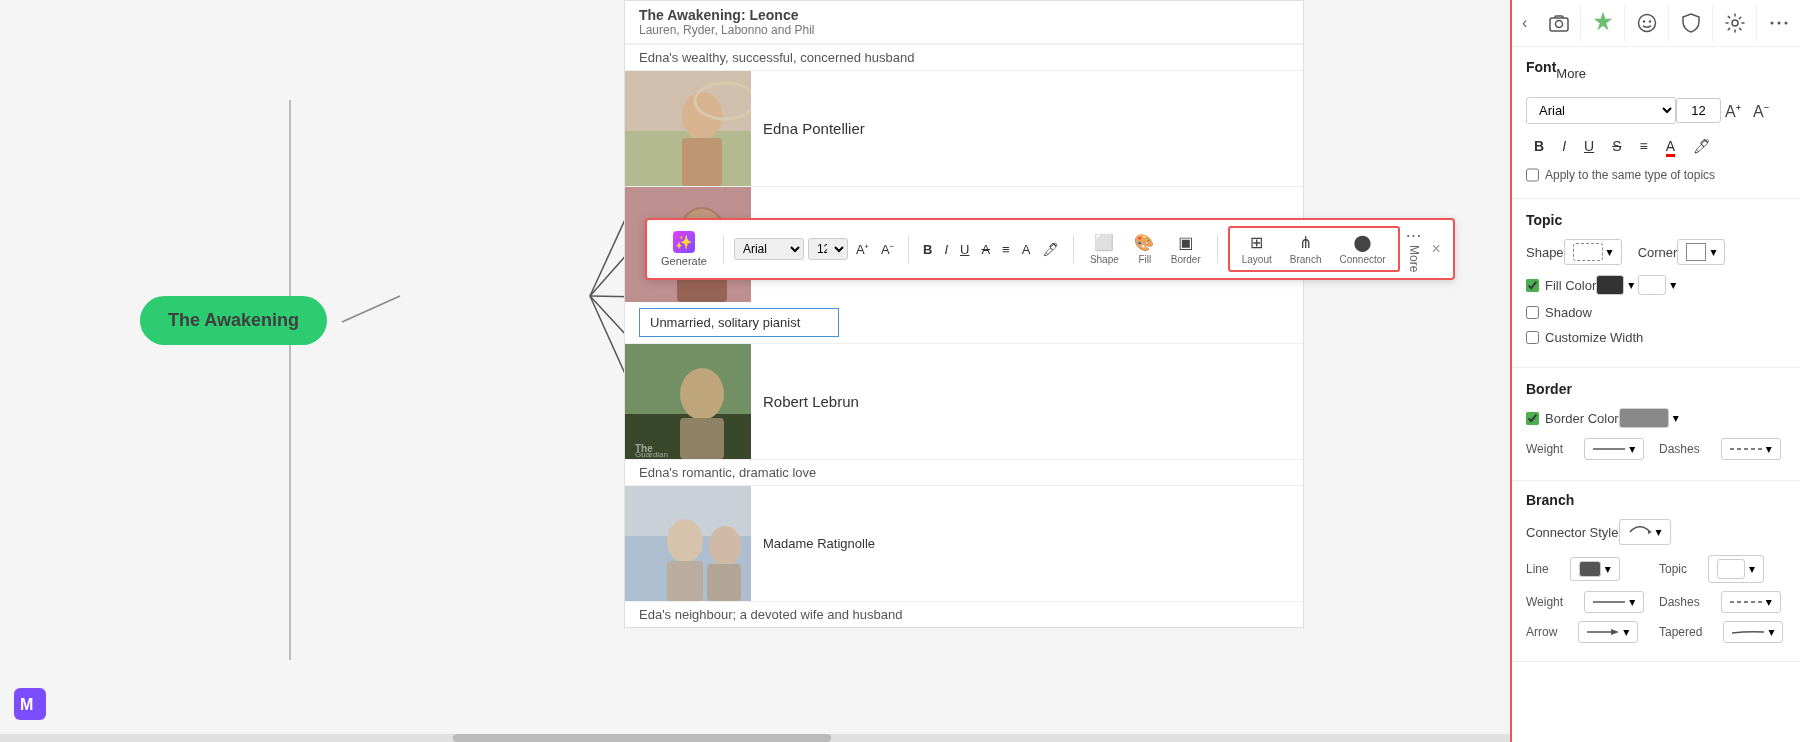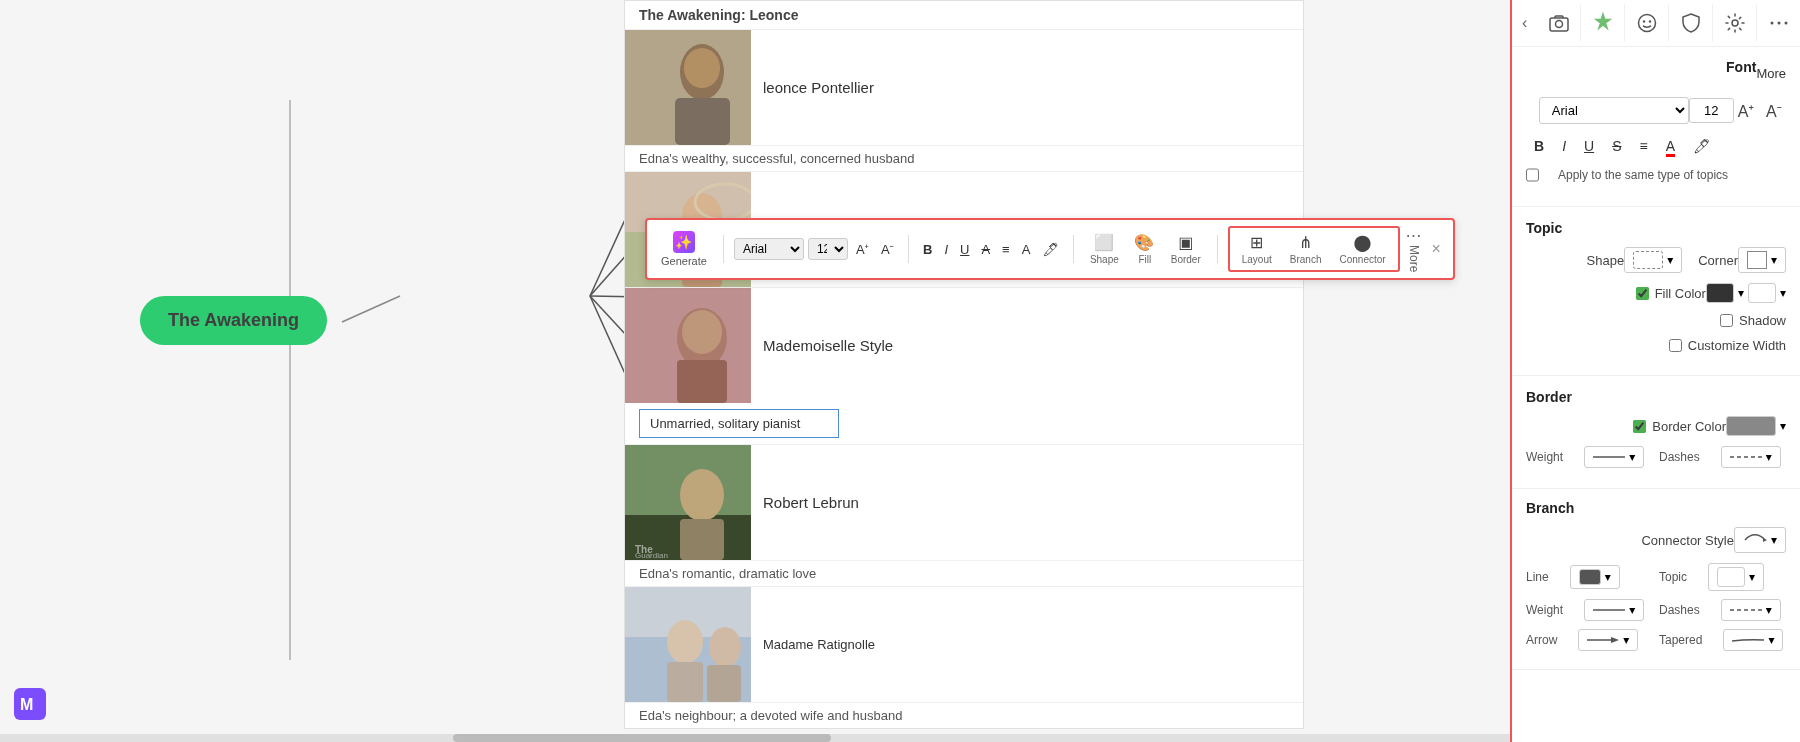--- a/index.html
+++ b/index.html
@@ -286,21 +286,21 @@
     .panel-section-title {
       font-size: 14px;
       font-weight: bold;
       color: #222;
       margin-bottom: 12px;
     }
 
     .panel-row {
       display: flex;
       align-items: center;
-      justify-content: flex-end;
+      justify-content: flex-start;
       margin-bottom: 10px;
     }
 
     .panel-label {
       font-size: 13px;
       color: #444;
       flex-shrink: 0;
     }
 
     .panel-control {
@@ -398,24 +398,24 @@
       border: none;
       cursor: pointer;
       padding: 4px 8px;
       font-size: 14px;
       color: #333;
       border-radius: 3px;
     }
 
     .apply-checkbox {
       display: flex;
-      gap: 19px;
+      gap: 6px;
       font-size: 12px;
       color: #555;
-      margin-bottom: 12px;
+      margin-bottom: 4px;
     }
 
     
     .branch-section {
       padding: 10px 14px;
       border-bottom: 1px solid #eee;
     }
 
     
     .two-col-row {
@@ -523,34 +523,21 @@
   <div class="root-node">
     <span>The Awakening</span>
   </div>
 
 
   <div class="characters-container">
 
     <div class="char-block">
       <div class="card-header">
         <span class="card-title">The Awakening: Leonce</span>
-      </div>
-      <div class="char-block-top">
-        <div class="char-img-placeholder img-leonce img-person">
-          
-          <svg width="155" height="115" viewBox="0 0 155 115">
-            <rect width="155" height="115" fill="#c8b89a"></rect>
-            <ellipse cx="77" cy="42" rx="22" ry="28" fill="#a08060"></ellipse>
-            <rect x="50" y="68" width="55" height="47" rx="5" fill="#8a7a6a"></rect>
-            <ellipse cx="77" cy="38" rx="18" ry="20" fill="#c8a070"></ellipse>
-          </svg>
-        </div>
-        <div style="display:flex;flex-direction:column;justify-content:center;padding:0 12px;">
-          <span class="char-name-inline" style="padding:0;font-size:15px;">leonce Pontellier</span>
-        </div>
+        <span class="card-subtitle">Lauren, Ryder, Labonno and Phil</span>
       </div>
       <div class="char-desc-line">Edna's wealthy, successful, concerned husband</div>
     </div>
 
     <div class="char-block">
       <div class="char-block-top">
         <div class="char-img-placeholder img-edna img-person">
           <svg width="155" height="115" viewBox="0 0 155 115">
             <rect width="155" height="115" fill="#e8d5c0"></rect>
             <rect x="0" y="60" width="155" height="55" fill="#c8d0a0"></rect>

